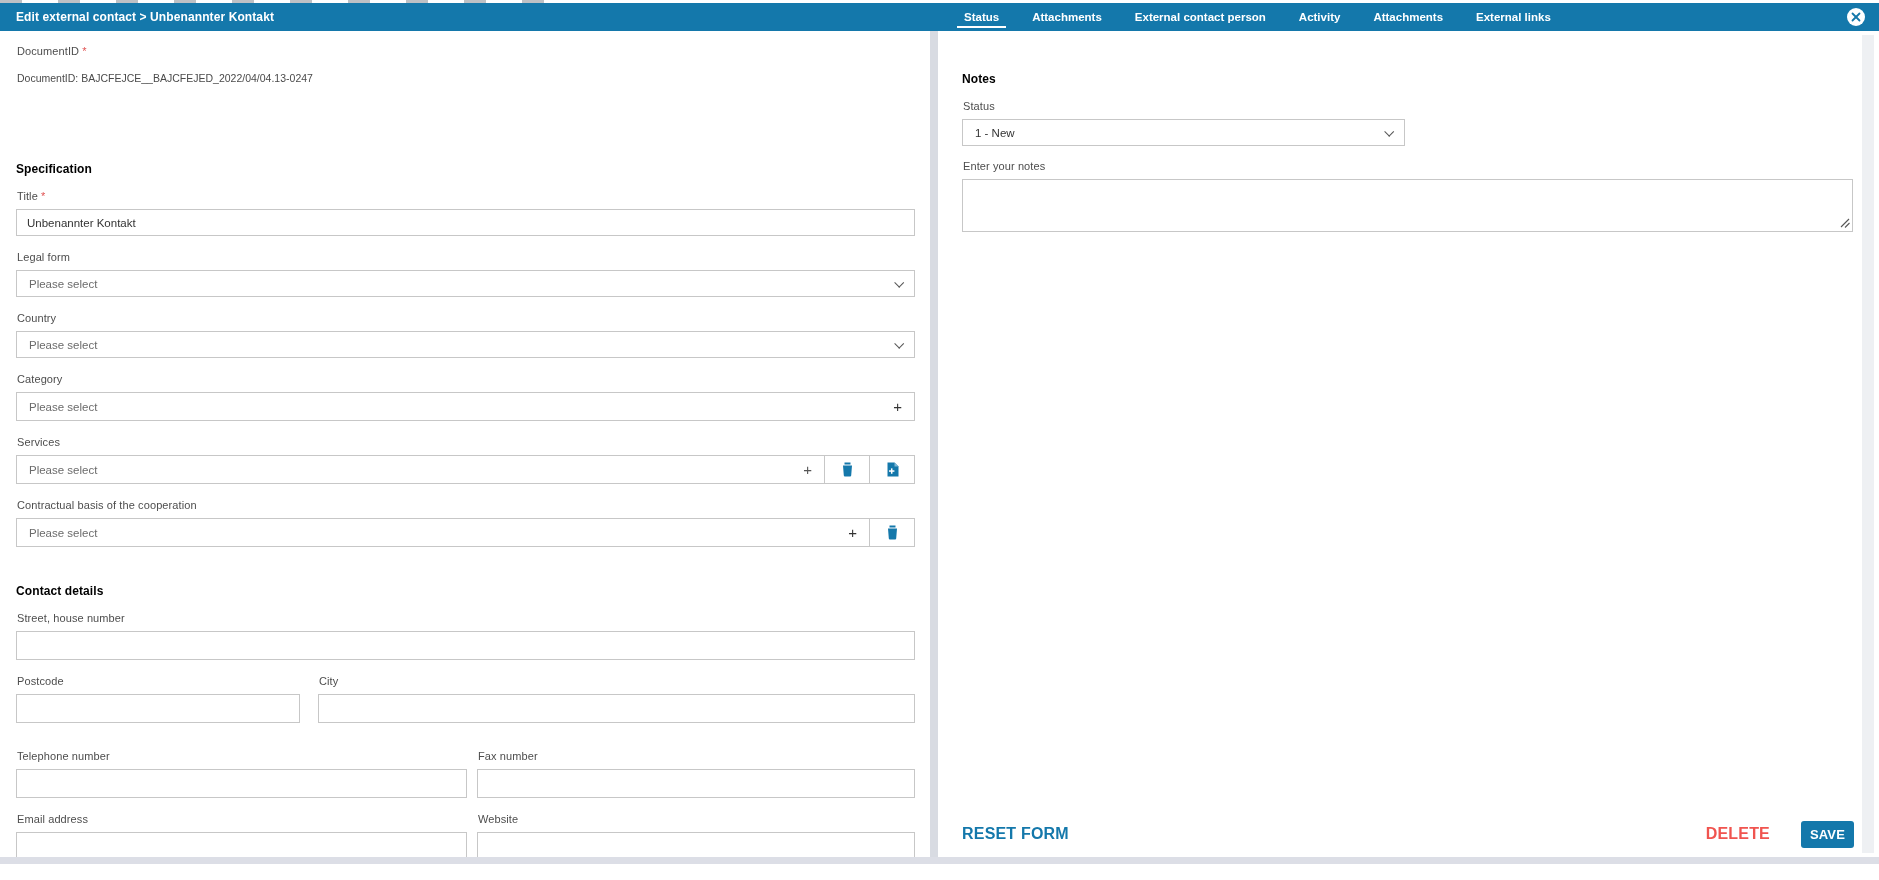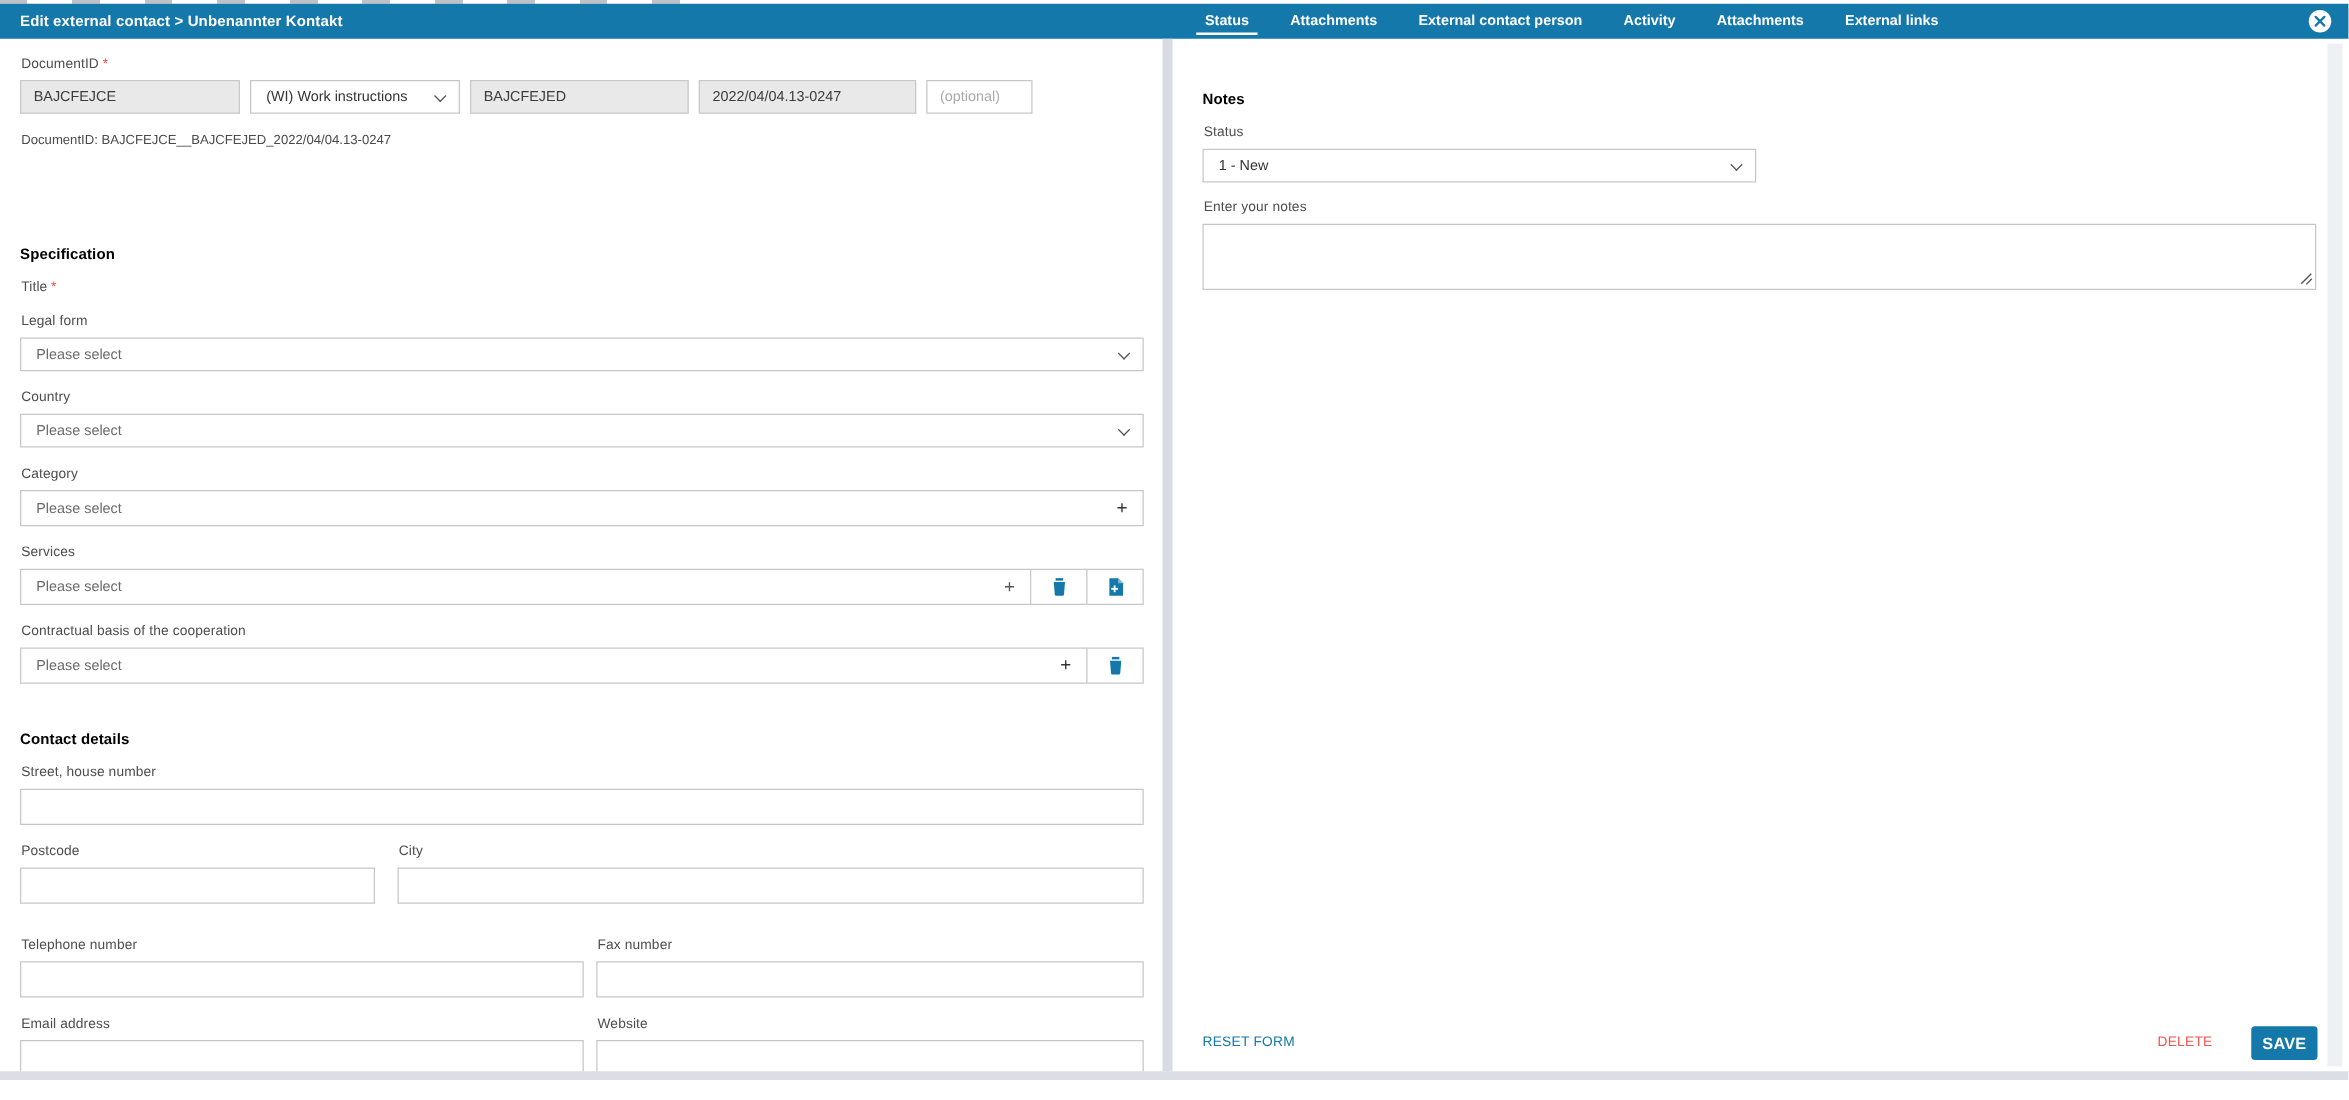--- a/index.html
+++ b/index.html
@@ -67,21 +67,21 @@
 
   
   .status-select { width:443px; margin-bottom:14px; color:#333; }
   .notes-area-wrap { position:relative; width:891px; margin-top:7px; }
   .notes-area { display:block; width:100%; height:53px; border:1px solid #c7c7c7; resize:none;
     outline:none; font-family:"Liberation Sans", sans-serif; font-size:11.5px; padding:6px 10px; }
   .resize-handle { position:absolute; right:3px; bottom:4px; width:10px; height:10px; pointer-events:none; }
 
   .footer { position:absolute; left:952px; right:0; bottom:7px; height:46px; background:#fff;
     display:flex; align-items:center; }
-  .link-btn { font-size:11px; font-weight:normal; letter-spacing:.2px; cursor:pointer;text-align:center; }
+  .link-btn { font-size:16px; font-weight:bold; letter-spacing:.2px; cursor:pointer;text-align:center; }
   .reset-link { color:#1478ab; margin-left:10px; }
   .delete-link { color:#f0544f; margin-left:auto; }
   .save-btn { width:53px; height:27px; background:#1478ab; color:#fff; border:none; border-radius:3px;
     font-family:"Liberation Sans", sans-serif; font-size:13px; font-weight:bold; letter-spacing:.2px;
     margin:0 25px 0 31px; cursor:pointer; }
 
   
   .vscroll-left { position:absolute; left:930px; top:31px; bottom:7px; width:8px; background:#d8dbe2; }
   .vscroll-right { position:absolute; left:1862px; top:35px; height:818px; width:12px; background:#eef0f3; }
   .hscroll-bottom { position:absolute; left:0; right:0; bottom:0; height:7px; background:#dcdee6; }
@@ -109,40 +109,31 @@
         <line x1="8.5" y1="1.5" x2="1.5" y2="8.5" stroke="#1478ab" stroke-width="1.8" stroke-linecap="round"></line>
       </svg>
     </div>
   </div>
 
   <div class="left-panel">
 
     <span class="field-label">
       <span>DocumentID</span><span class="req">*</span>
     </span>
-    <div class="doc-row">
-      <input class="tb readonly w1" readonly="" value="BAJCFEJCE" style="">
-      <div class="select-box w2" style="color:#333;">
-        <span>(WI) Work instructions</span>
-        <span class="chev"></span>
-      </div>
-      <input class="tb readonly w3" readonly="" value="BAJCFEJED" style="">
-      <input class="tb readonly w4" readonly="" value="2022/04/04.13-0247" style="">
-      <input class="tb w5" placeholder="(optional)" style="">
-    </div>
     <div class="doc-summary">DocumentID: BAJCFEJCE__BAJCFEJED_2022/04/04.13-0247</div>
 
     <div class="spacer-to-spec"></div>
 
     <div class="section-heading">Specification</div>
 
     <div class="field-block">
       <span class="field-label">
         <span>Title</span><span class="req">*</span>
       </span>
+      <input class="tb" value="Unbenannter Kontakt" style="">
     </div>
 
     <div class="field-block">
       <span class="field-label">Legal form</span>
       <div class="select-box">
         <span>Please select</span>
         <span class="chev"></span>
       </div>
     </div>
 

